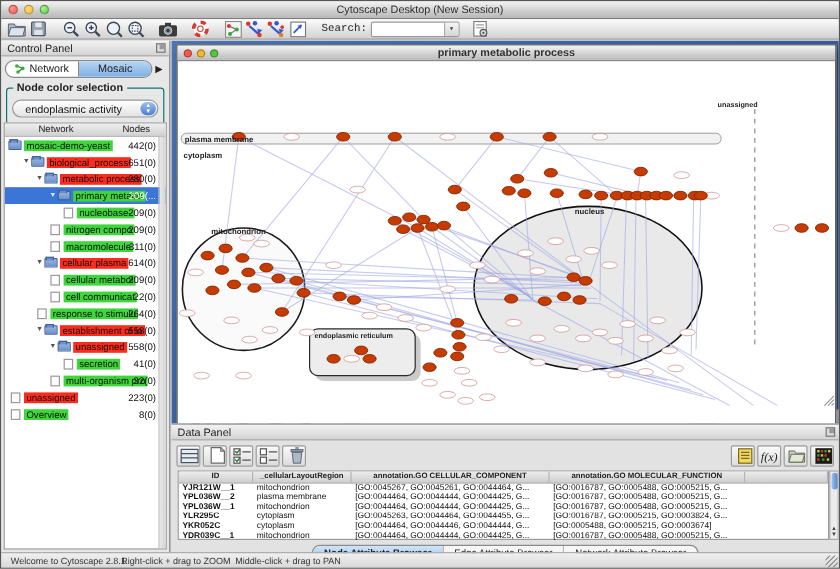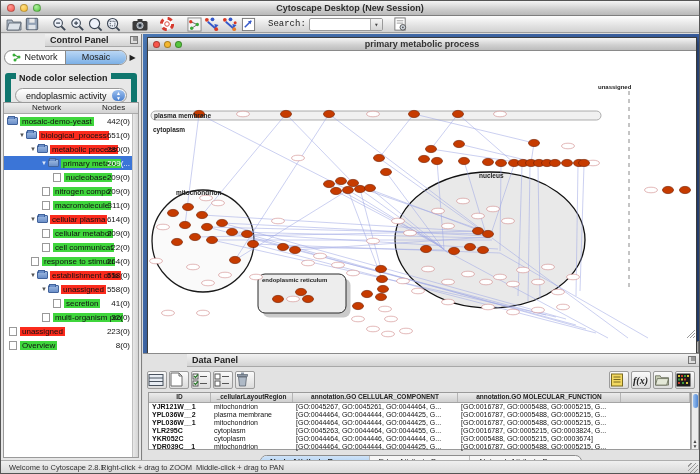--- a/index.html
+++ b/index.html
@@ -7,43 +7,43 @@
   .app{position:relative;width:700px;height:474px;background:#dcdcdc;
        font-family:"Liberation Sans","DejaVu Sans",sans-serif;border:1px solid #555;overflow:hidden;}
   
   .titlebar{position:absolute;left:0;top:0;right:0;height:15px;
     background:linear-gradient(#f5f5f5,#cdcdcd 60%,#b9b9b9);border-bottom:1px solid #7e7e7e;}
   .tl{position:absolute;top:3px;width:8px;height:8px;border-radius:50%;border:1px solid rgba(0,0,0,.25);}
   .tl.red{left:6px;background:radial-gradient(circle at 35% 30%,#ff9a93,#f8544a);}
   .tl.yel{left:19px;background:radial-gradient(circle at 35% 30%,#ffe083,#f5b72e);}
   .tl.grn{left:32px;background:radial-gradient(circle at 35% 30%,#b0f2a0,#52c43c);}
   .titlebar .title{position:absolute;left:0;right:0;top:2px;text-align:center;
-    font-size:9px;font-weight:bold;color:#2e2e2e;}
+    font-size:9px;font-weight:normal;color:#2e2e2e;}
   
   .toolbar{position:absolute;left:0;top:15px;right:0;height:17px;display:flex;align-items:center;
     background:linear-gradient(#fdfdfd,#e2e2e2 60%,#d2d2d2);border-bottom:1px solid #9d9d9d;padding:0 4px;font-family:Liberation Mono, monospace;}
   .tbtn{width:18px;height:15px;display:flex;align-items:center;justify-content:center;flex:0 0 auto;}
   .tbtn svg{display:block;}
   .tsep{width:9px;flex:0 0 auto;}
   .search-label{font-size:9px;color:#222;margin:0 3px 0 2px;}
   .combo{position:relative;width:74px;height:13px;background:#fff;border:1px solid #9a9a9a;border-radius:2px;}
   .combo .cbtn{position:absolute;right:0;top:0;bottom:0;width:12px;border-left:1px solid #aaa;
     background:linear-gradient(#f5f5f5,#d5d5d5);font-size:7px;line-height:12px;text-align:center;color:#444;}
   
   .cpanel{position:absolute;left:0;top:33px;width:141px;bottom:13px;background:#e7e7e7;border-right:1px solid #808080;}
   .phead{position:relative;height:13px;background:linear-gradient(#f2f2f2,#d3d3d3);
-    border-bottom:1px solid #a8a8a8;font-size:9px;font-weight:bold;color:#222;padding:1px 0 0 5px;margin-left:44px;}
+    border-bottom:1px solid #a8a8a8;font-size:9px;font-weight:normal;color:#222;padding:1px 0 0 5px;}
   .float-ic{position:absolute;right:3px;top:2px;width:8px;height:8px;border:1px solid #777;background:#ddd;}
   .float-ic:after{content:"";position:absolute;right:0;top:0;width:4px;height:4px;background:#999;}
   .tabbar{display:flex;align-items:center;height:19px;padding:2px 3px 1px;}
   .tabgroup{flex:1;display:flex;height:15px;border:1px solid #8a8a8a;border-radius:8px;background:#fff;overflow:hidden;}
   .tab{flex:1;display:flex;align-items:center;justify-content:center;gap:3px;font-size:9px;color:#222;}
   .tab.sel{background:linear-gradient(#b9d6f4,#7cb0e6);border-left:1px solid #8a8a8a;}
   .tab-ovf{width:11px;text-align:center;font-size:8px;color:#222;}
-  .groupbox{position:relative;margin:7px 4px 0;border:6px solid #0f766e;border-radius:3px;padding:9px 4px 5px;}
+  .groupbox{position:relative;margin:7px 4px 0;border:1px solid #0f766e;border-radius:3px;padding:9px 4px 5px;}
   .gb-label{position:absolute;top:-6px;left:5px;background:#e7e7e7;padding:0 3px;font-size:9px;font-weight:bold;color:#222;}
   .dropdown{position:relative;height:15px;border:1px solid #9a9a9a;border-radius:8px;
     background:linear-gradient(#ffffff,#e3e3e3);font-size:9px;color:#111;display:flex;align-items:center;padding-left:10px;}
   .stepper{position:absolute;right:1px;top:1px;width:13px;height:11px;border-radius:6px;
     background:linear-gradient(#9cc0ef,#4a80cf);color:#fff;font-size:5px;line-height:5px;text-align:center;padding-top:1px;}
   .checkrow{display:flex;align-items:center;gap:4px;margin:6px 0 0 7px;font-size:9px;color:#111;}
   .checkbox{width:11px;height:11px;border-radius:3px;border:1px solid #2a5da8;
     background:linear-gradient(#74a7e9,#2f6cc4);color:#fff;font-size:9px;line-height:9px;text-align:center;}
   .treewrap{position:absolute;left:2px;right:2px;top:68px;bottom:2px;background:#fff;border:1px solid #9a9a9a;overflow:hidden;}
   .tree-head{display:flex;height:11px;background:linear-gradient(#eee,#d2d2d2);border-bottom:1px solid #aaa;
@@ -78,21 +78,21 @@
   .netwin .wtitle .title{position:absolute;left:0;right:0;top:1px;text-align:center;font-size:9px;font-weight:bold;color:#333;}
   .wl{position:absolute;top:3px;width:7px;height:7px;border-radius:50%;border:1px solid rgba(0,0,0,.3);}
   .wl.red{left:5px;background:#f8554b;}
   .wl.yel{left:16px;background:#f5b72e;}
   .wl.grn{left:27px;background:#57c63e;}
   #net-canvas{display:block;}
   
   .datapanel{position:absolute;left:142px;top:352px;right:0;bottom:13px;background:#e2e2e2;border-top:1px solid #8a8a8a;}
   .dp-toolbar{position:absolute;left:4px;right:4px;top:15px;height:21px;display:flex;align-items:center;gap:2px;}
   .dbtn{width:20px;height:18px;border:1px solid #9c9c9c;border-radius:2px;
-    background:linear-gradient(#fafafa,#dcdcdc);display:flex;align-items:center;justify-content:flex-start;font-weight:bold;}
+    background:linear-gradient(#fafafa,#dcdcdc);display:flex;align-items:center;justify-content:flex-end;}
   .dp-spacer{flex:1;}
   .dtable{position:absolute;left:5px;top:38px;width:543px;height:58px;background:#fff;border:1px solid #9a9a9a;}
   .dt-head{display:flex;height:10px;background:linear-gradient(#ececec,#cfcfcf);border-bottom:1px solid #a5a5a5;
     font-size:6.5px;font-weight:bold;color:#222;}
   .dt-head span{border-right:1px solid #b5b5b5;text-align:center;overflow:hidden;white-space:nowrap;}
   .dt-row{display:flex;height:8px;font-size:7px;color:#111;white-space:nowrap;}
   .dt-row span{overflow:hidden;padding-left:3px;}
   .dt-row .c0{font-weight:bold;}
   .dscroll{position:absolute;right:-9px;top:-1px;bottom:-1px;width:8px;background:#ececec;border:1px solid #aaa;}
   .dthumb{position:absolute;left:0.5px;top:1px;width:5px;height:14px;border-radius:3px;

